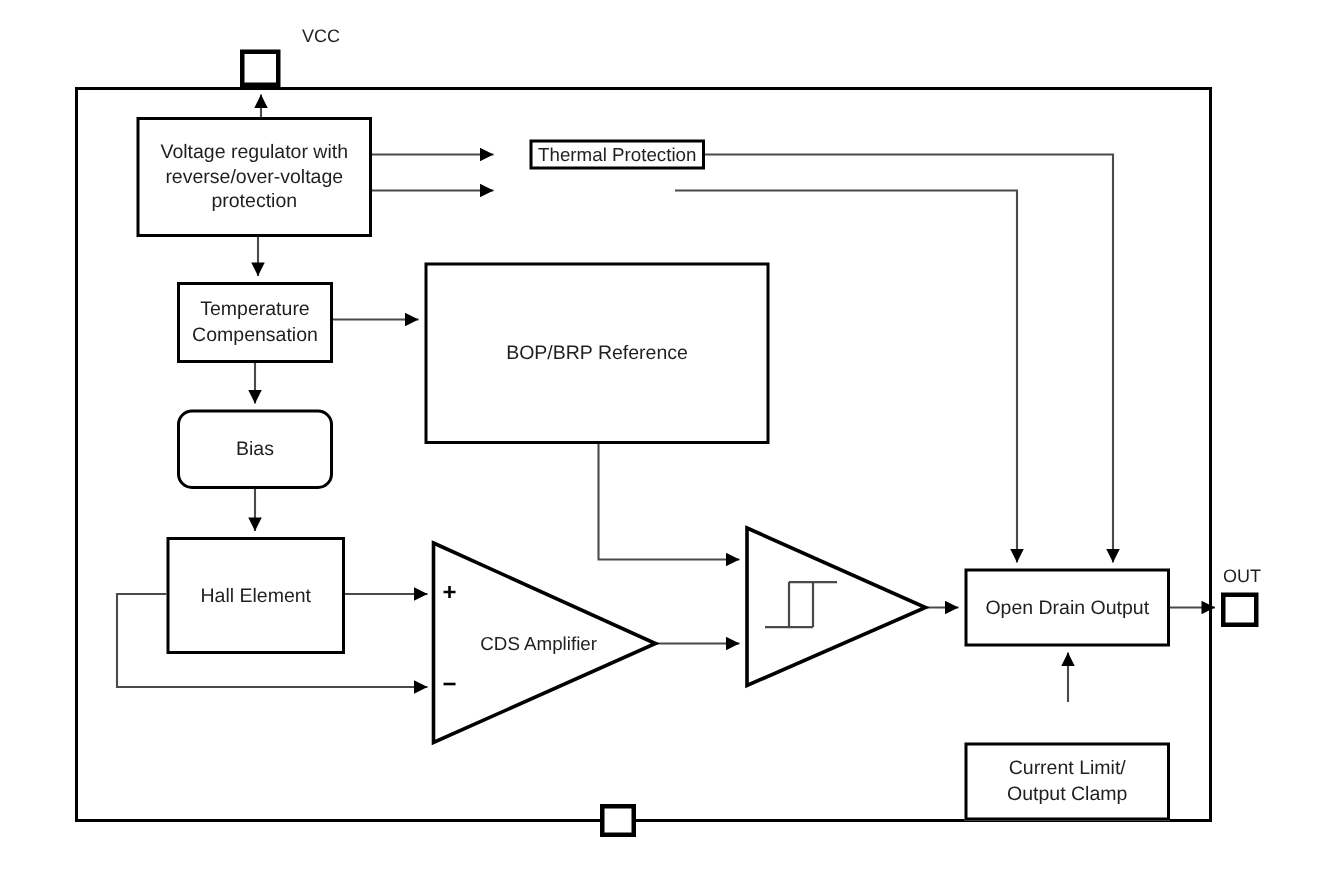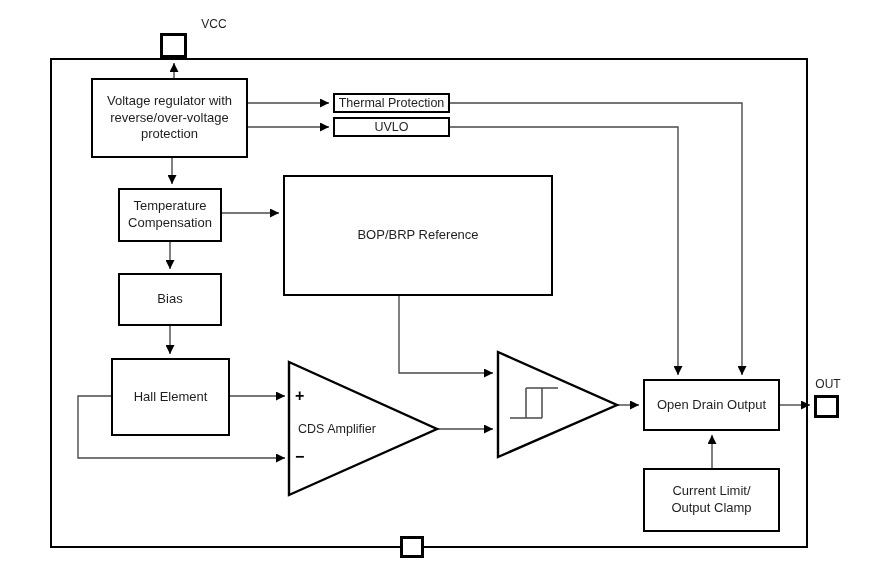--- a/index.html
+++ b/index.html
@@ -10,29 +10,29 @@
   svg.wires { position:absolute; left:0; top:0; z-index:1; }
   .frame {
     position:absolute; left:50px; top:58px; width:758px; height:490px;
     border:2px solid #000; box-sizing:border-box; background:transparent; z-index:0;
   }
   .box {
     position:absolute; box-sizing:border-box; background:#ffffff; border:2px solid #000;
     display:flex; align-items:center; justify-content:center; text-align:center;
     font-size:13px; line-height:1.28; color:#1f1f1f; white-space:pre-line; z-index:2;
   }
-  .box.small { font-size:12.5px; line-height:1; }
+  .box.small { font-size:12.5px; line-height:1;margin-left:20px; }
   .pin {
     position:absolute; box-sizing:border-box; background:#ffffff; border:3px solid #000; z-index:3;
   }
   .pinlabel {
     position:absolute; font-size:12px; color:#1f1f1f; text-align:center; width:40px; z-index:3;
   }
   .amp-label {
-    position:absolute; font-size:12.5px; color:#1f1f1f; text-align:left; z-index:2;
+    position:absolute; font-size:12.5px; color:#1f1f1f; text-align:right; z-index:2;
   }
   .amp-sign {
     position:absolute; font-size:16px; font-weight:bold; color:#000; z-index:2; line-height:1;
   }
 </style>
 </head>
 <body>
 
 <div id="stage">
 
@@ -77,46 +77,43 @@
   <div class="box" style="left:91px;  top:78px;  width:157px; height:80px;">
     <span>Voltage regulator with
 reverse/over-voltage
 protection</span>
   </div>
 
   <div class="box small" style="left:333px; top:93px;  width:117px; height:20px;">
     <span>Thermal Protection</span>
   </div>
 
-  <div class="box small" style="left:333px; top:117px; width:117px; height:20px;">
-    <span>UVLO</span>
-  </div>
 
-  <div class="box" style="left:283px; top:175px; width:270px; height:121px;">
+  <div class="box" style="left:283px; top:175px; width:230px; height:121px;">
     <span>BOP/BRP Reference</span>
   </div>
 
   <div class="box" style="left:118px; top:188px; width:104px; height:54px;">
     <span>Temperature
 Compensation</span>
   </div>
 
-  <div class="box" style="left:118px; top:273px; width:104px; height:53px;">
+  <div class="box" style="left:118px; top:273px; width:104px; height:53px;border-radius:10px;">
     <span>Bias</span>
   </div>
 
   <div class="box" style="left:111px; top:358px; width:119px; height:78px;">
     <span>Hall Element</span>
   </div>
 
   <div class="box" style="left:643px; top:379px; width:137px; height:52px;text-align:center;">
     <span>Open Drain Output</span>
   </div>
 
-  <div class="box" style="left:643px; top:468px; width:137px; height:64px;">
+  <div class="box" style="left:643px; top:495px; width:137px; height:52px;">
     <span>Current Limit/
 Output Clamp</span>
   </div>
 
   <span class="amp-sign" style="left:295px; top:388px;">+</span>
   <span class="amp-sign" style="left:295px; top:449px;">−</span>
   <span class="amp-label" style="left:298px; top:422px; width:100px;">CDS Amplifier</span>
 
   <span class="pinlabel" style="left:154px; top:17px;margin-left:40px;">VCC</span>
   <div class="pin" style="left:160px; top:33px; width:27px; height:25px;"></div>

